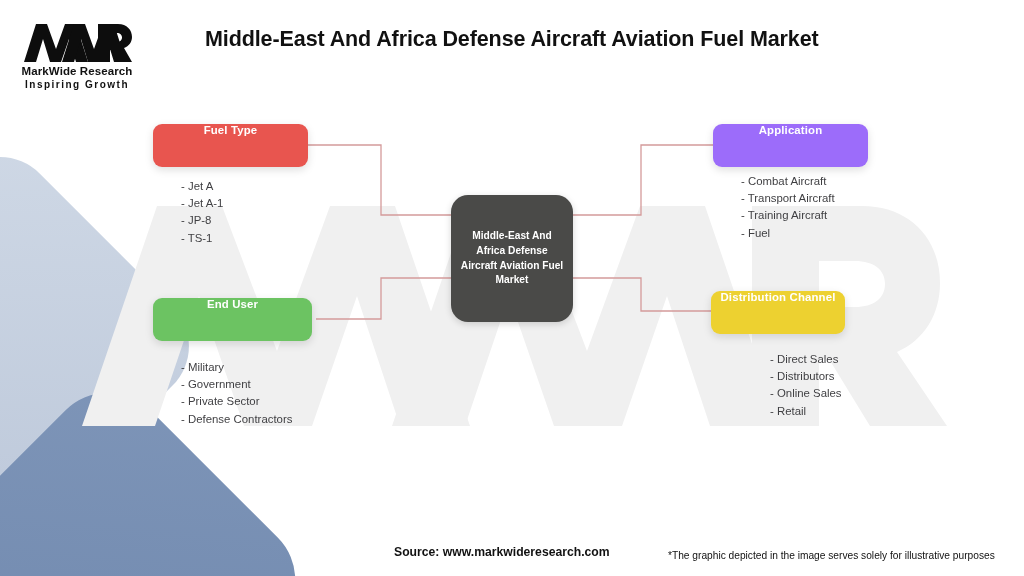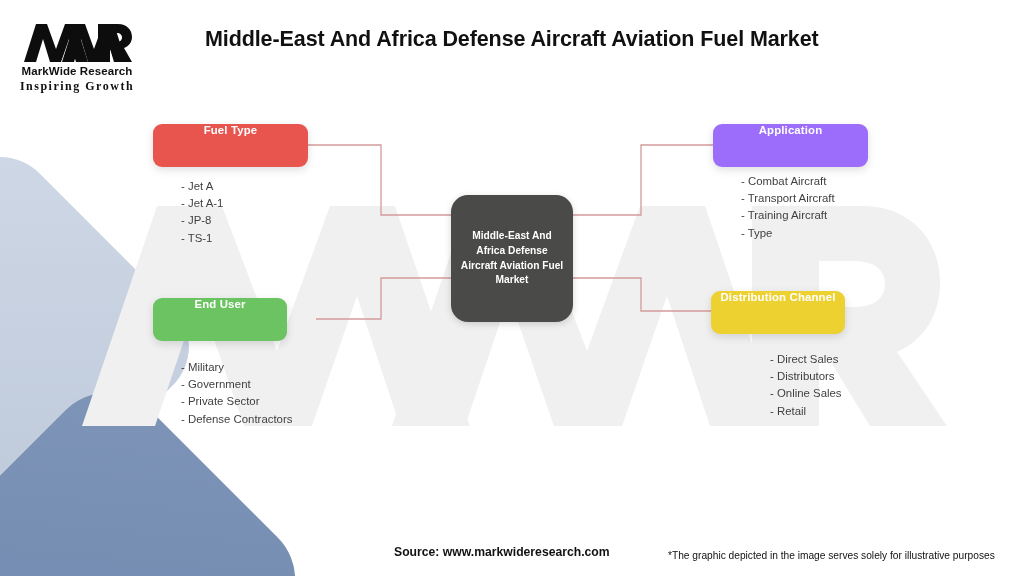--- a/index.html
+++ b/index.html
@@ -69,27 +69,26 @@
   .logo-mark { display: block; margin: 0 auto; }
   .logo-name {
     font-size: 11.5px;
     font-weight: bold;
     color: #111111;
     letter-spacing: 0.1px;
     margin-top: 1px;
     white-space: nowrap;
   }
   .logo-tag {
-    font-size: 12px;
+    font-size: 10px;
     font-weight: bold;
     color: #111111;
     letter-spacing: 1.5px;
     margin-top: 2px;
     white-space: nowrap;
-    font-family: Liberation Serif, serif;
   }
 
   
   .title {
     position: absolute;
     left: 205px;
     top: 27px;
     font-size: 21.5px;
     font-weight: bold;
     color: #111111;
@@ -141,21 +140,21 @@
   .pill-label {
     color: #ffffff;
     font-size: 11.4px;
     font-weight: bold;
     letter-spacing: 0.15px;
     white-space: nowrap;
   }
 
   .pill-fuel-type        { left: 153px; top: 124px; width: 155px; }
   .pill-application      { left: 713px; top: 124px; width: 155px; }
-  .pill-end-user         { left: 153px; top: 298px; width: 134px; }
+  .pill-end-user         { left: 153px; top: 298px; width: 159px; }
   .pill-distribution     { left: 711px; top: 291px; width: 134px; }
 
   
   .items {
     position: absolute;
     font-size: 11.4px;
     color: #3f3f42;
     line-height: 17.2px;
     white-space: nowrap;
   }
@@ -243,21 +242,21 @@
     <span class="item-line">- TS-1</span>
   </div>
 
   <div class="pill pill-application" style="background:#9c6cfa;">
     <span class="pill-label">Application</span>
   </div>
   <div class="items items-application">
     <span class="item-line">- Combat Aircraft</span>
     <span class="item-line">- Transport Aircraft</span>
     <span class="item-line">- Training Aircraft</span>
-    <span class="item-line">- Type</span>
+    <span class="item-line">- Fuel</span>
   </div>
 
   <div class="pill pill-end-user" style="background:#6cc362;">
     <span class="pill-label">End User</span>
   </div>
   <div class="items items-end-user">
     <span class="item-line">- Military</span>
     <span class="item-line">- Government</span>
     <span class="item-line">- Private Sector</span>
     <span class="item-line">- Defense Contractors</span>

